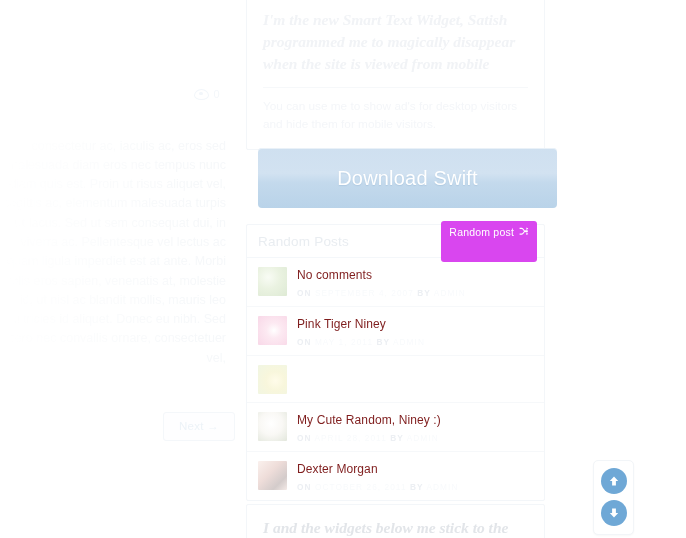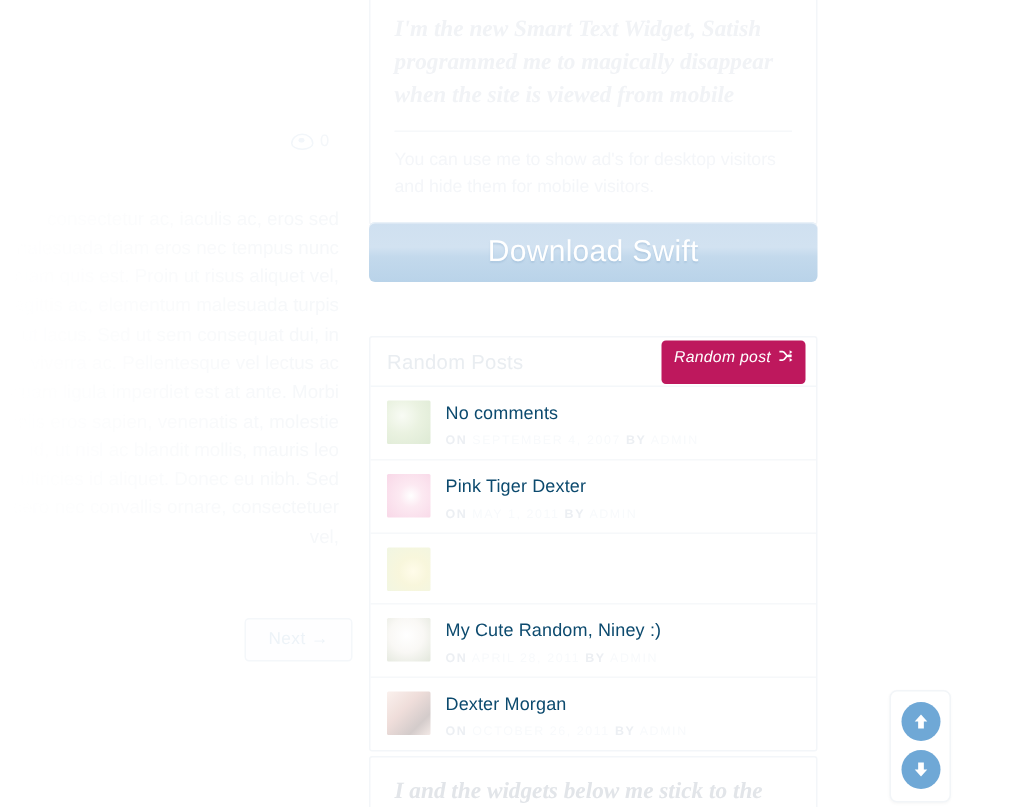--- a/index.html
+++ b/index.html
@@ -124,24 +124,24 @@
   #smart-text-body {
     font-size: 11.8px;
     line-height: 17.5px;
     color: #f4f6f9;
     margin: 0;
   }
 
   
   #download-swift-button {
     position: absolute;
-    left: 0;
+    left: 12px;
     top: 148px;
     width: 299px;
-    height: 40px;
+    height: 60px;
     border-radius: 4px;
     background: linear-gradient(to bottom, #cfe0f0 0%, #d2e2f1 42%, #c3d9ec 58%, #b9d3e9 100%);
     box-shadow: inset 0 1px 0 rgba(255,255,255,.55);
     color: #ffffff;
     font-size: 20px;
     font-weight: 300;
     letter-spacing: .2px;
     display: flex;
     align-items: center;
     justify-content: center;
@@ -162,31 +162,30 @@
     align-items: center;
     justify-content: space-between;
     border-bottom: 1px solid #f4f7fa;
   }
   #random-posts-title {
     font-size: 13.5px;
     color: #e9edf1;
     letter-spacing: .2px;
   }
   #random-post-button {
-    background: #be185d;
+    background: #d946ef;
     color: #ffffff;
     font-size: 10.5px;
     border-radius: 3px;
-    padding: 5px 8px 12px;
+    padding: 5px 8px 24px;
     display: flex;
     align-items: center;
     gap: 5px;
     letter-spacing: .2px;
     white-space: nowrap;
-    font-style: italic;
   }
   #random-post-button svg { display: block; }
 
   .post-list { list-style: none; margin: 0; padding: 0; }
   .post-item {
     display: flex;
     align-items: flex-start;
     gap: 10px;
     padding: 9px 11px 8px;
     border-bottom: 1px solid #f6f8fa;
@@ -202,21 +201,21 @@
   }
   .thumb-green  { background: radial-gradient(circle at 35% 35%, #e9f3dc 0%, #b9d49a 45%, #8fb870 100%); }
   .thumb-pink   { background: radial-gradient(circle at 55% 50%, #ffffff 0%, #f6b7d3 35%, #e87bb0 100%); }
   .thumb-yellow { background: radial-gradient(circle at 60% 55%, #fff4b8 0%, #e8e28a 40%, #cfe0a0 100%); }
   .thumb-dog    { background: radial-gradient(circle at 45% 40%, #ffffff 0%, #ece8de 48%, #9fae8a 100%); }
   .thumb-people { background: linear-gradient(135deg, #f0cfc4 0%, #c98f83 40%, #6e5350 75%, #d8b8ae 100%); }
 
   .post-text { padding-top: 1px; }
   .post-title {
     font-size: 12px;
-    color: #0c4a6e;
+    color: #7f1d1d;
     line-height: 15px;
     letter-spacing: .1px;
     display: block;
     margin-bottom: 5px;
   }
   .post-meta {
     font-size: 8.3px;
     letter-spacing: 1.05px;
     color: #f2f5f8;
     text-transform: uppercase;
@@ -322,21 +321,21 @@
             <span class="val">SEPTEMBER 4, 2007</span>
             <span class="kw">BY</span>
             <span class="val">ADMIN</span>
           </div>
         </div>
       </li>
 
       <li class="post-item">
         <div class="post-thumb thumb-pink"></div>
         <div class="post-text">
-          <a class="post-title">Pink Tiger Dexter</a>
+          <a class="post-title">Pink Tiger Niney</a>
           <div class="post-meta">
             <span class="kw">ON</span>
             <span class="val">MAY 1, 2011</span>
             <span class="kw">BY</span>
             <span class="val">ADMIN</span>
           </div>
         </div>
       </li>
 
       <li class="post-item">

